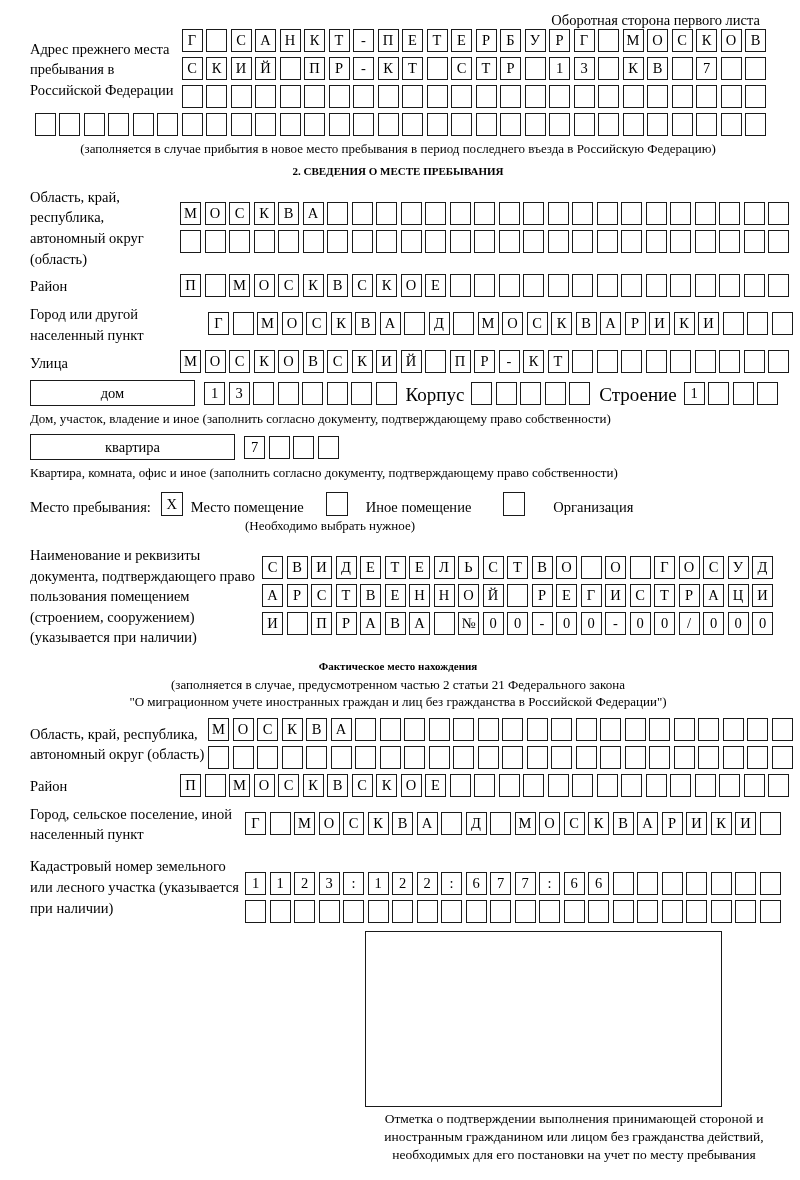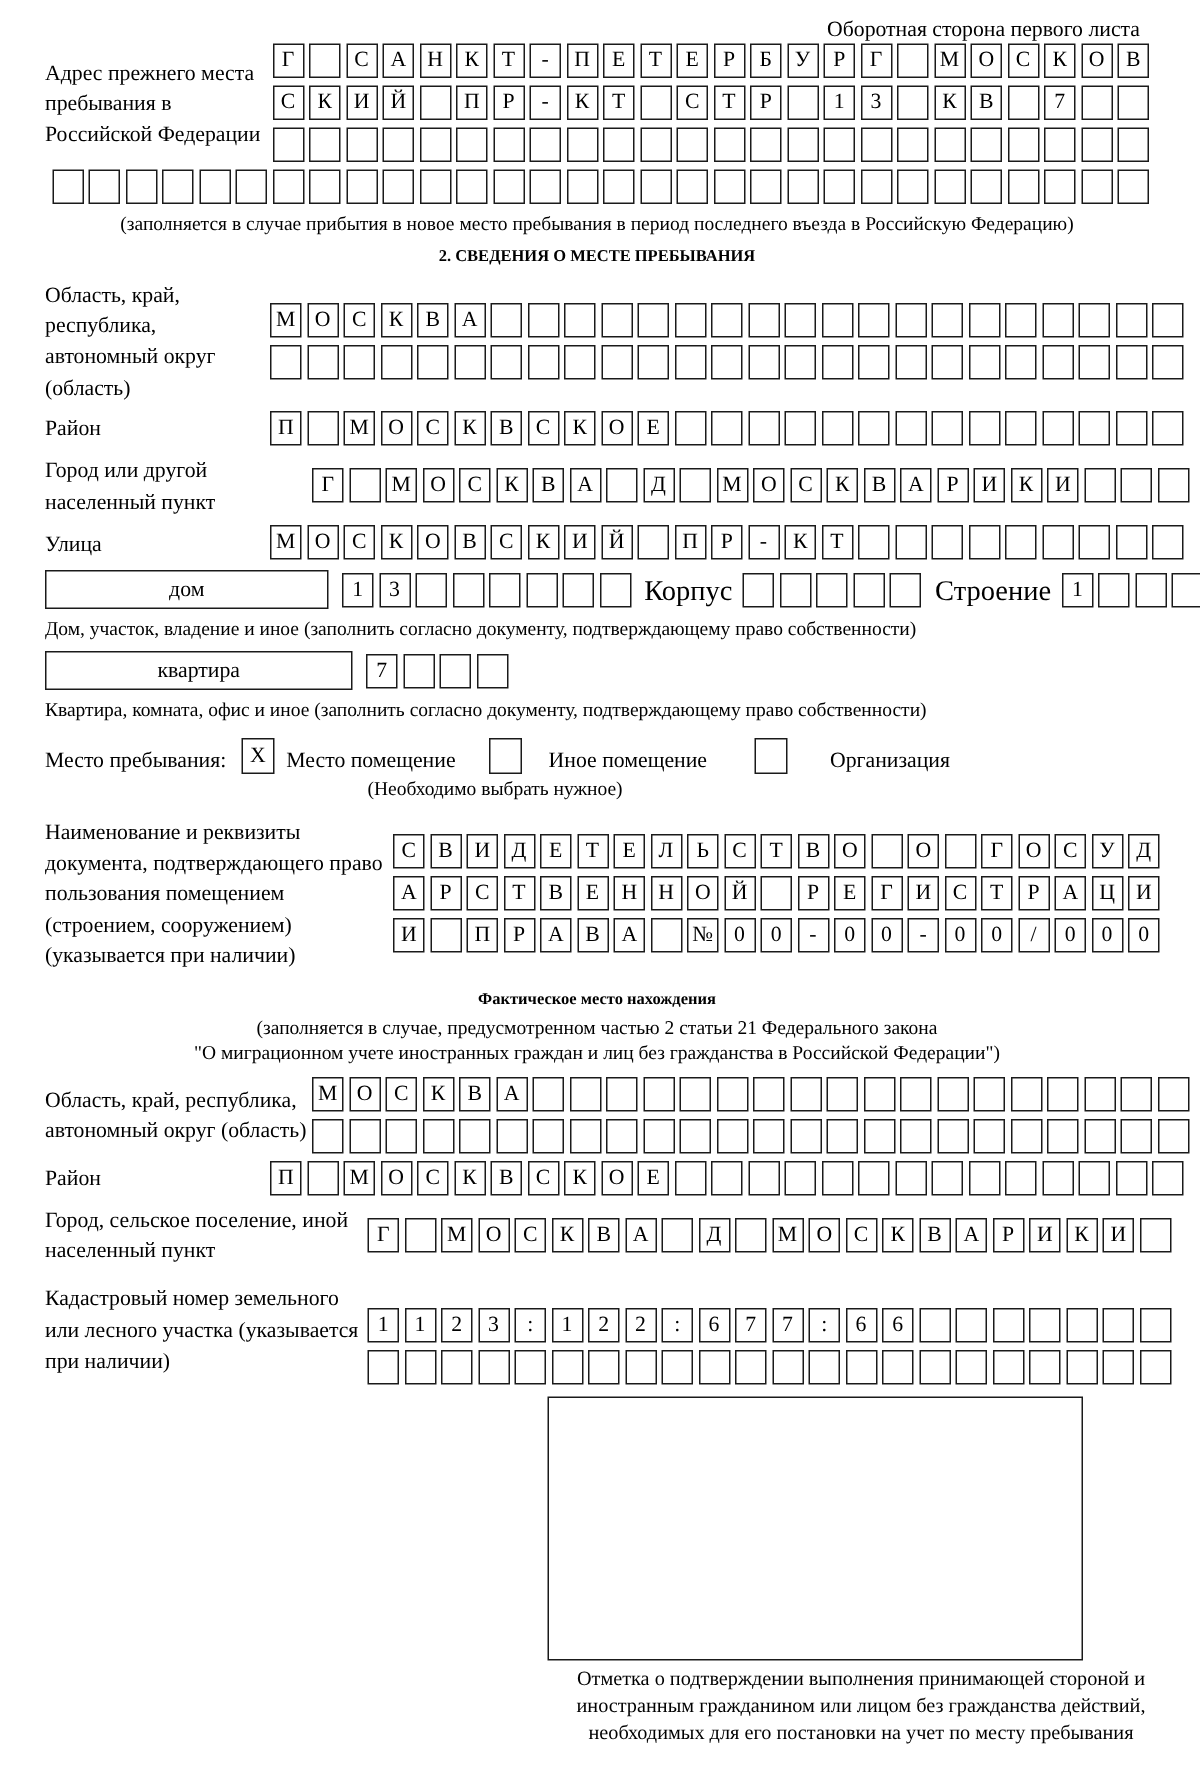--- a/index.html
+++ b/index.html
@@ -317,21 +317,21 @@
           <span class="cell"></span>
           <span class="cell"></span>
           <span class="cell"></span>
           <span class="cell"></span>
           <span class="cell"></span>
         </div>
     </div>
   </div>
 
   <div class="row" style="align-items:center; margin-top:7px;">
-    <div class="inline-rect" style="width:189px;">дом</div>
+    <div class="inline-rect" style="width:165px;">дом</div>
     <div class="cells-left" style="margin-left:9px;">
         <span class="cell">1</span>
         <span class="cell">3</span>
         <span class="cell"></span>
         <span class="cell"></span>
         <span class="cell"></span>
         <span class="cell"></span>
         <span class="cell"></span>
         <span class="cell"></span>
       </div>

